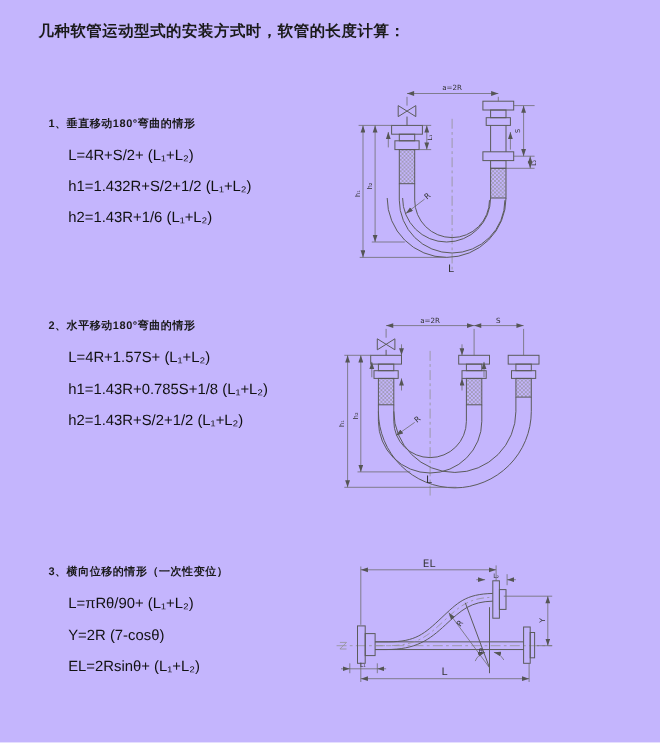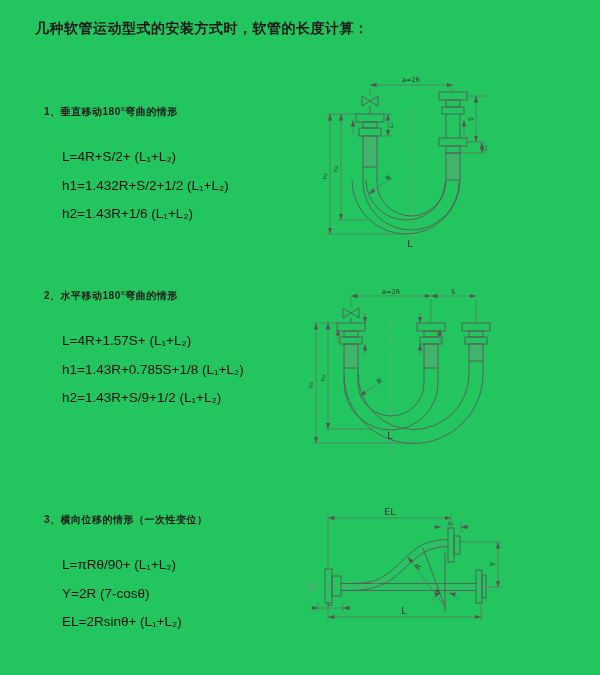--- a/index.html
+++ b/index.html
@@ -1,26 +1,26 @@
 <!DOCTYPE html>
 <html><head>
 <meta charset="utf-8">
 <style>
   html,body{margin:0;padding:0;background:#fff;}
   .page{
-    position:relative;width:600px;height:675px;background:#22c55e;
+    position:relative;width:600px;height:675px;background:#c4b5fd;
     font-family:"Liberation Sans","DejaVu Sans",sans-serif;color:#1f1f1f;overflow:hidden;
   }
   .title{
     position:absolute;left:35px;top:20px;margin:0;
     font-size:14px;font-weight:600;letter-spacing:0.5px;color:#1a1a1a;
   }
   .sec{position:absolute;left:44px;width:280px;}
   .sec-heading{font-size:10px;font-weight:600;letter-spacing:0.5px;color:#1a1a1a;}
-  .formulas{margin:24px 0 0 18px;}
+  .formulas{margin:8px 0 0 18px;}
   .formula{font-size:13.5px;line-height:28.5px;color:#111;white-space:nowrap;}
   .sec1{top:105px;} .sec2{top:289px;} .sec3{top:513px;}
   .diagram{position:absolute;}
   .d1{left:310px;top:70px;} .d2{left:303px;top:283px;} .d3{left:298px;top:500px;}
   svg text{font-family:"DejaVu Sans",sans-serif;fill:#333;stroke:none;}
 </style>
 </head>
 <body>
 
 <div class="page">
@@ -34,21 +34,21 @@
       <div class="formula">h1=1.432R+S/2+1/2 (L₁+L₂)</div>
       <div class="formula">h2=1.43R+1/6 (L₁+L₂)</div>
     </div>
   </section>
 
   <section class="sec sec2">
     <div class="sec-heading">2、水平移动180°弯曲的情形</div>
     <div class="formulas">
       <div class="formula">L=4R+1.57S+ (L₁+L₂)</div>
       <div class="formula">h1=1.43R+0.785S+1/8 (L₁+L₂)</div>
-      <div class="formula">h2=1.43R+S/9+1/2 (L₁+L₂)</div>
+      <div class="formula">h2=1.43R+S/2+1/2 (L₁+L₂)</div>
     </div>
   </section>
 
   <section class="sec sec3">
     <div class="sec-heading">3、横向位移的情形（一次性变位）</div>
     <div class="formulas">
       <div class="formula">L=πRθ/90+ (L₁+L₂)</div>
       <div class="formula">Y=2R (7-cosθ)</div>
       <div class="formula">EL=2Rsinθ+ (L₁+L₂)</div>
     </div>

